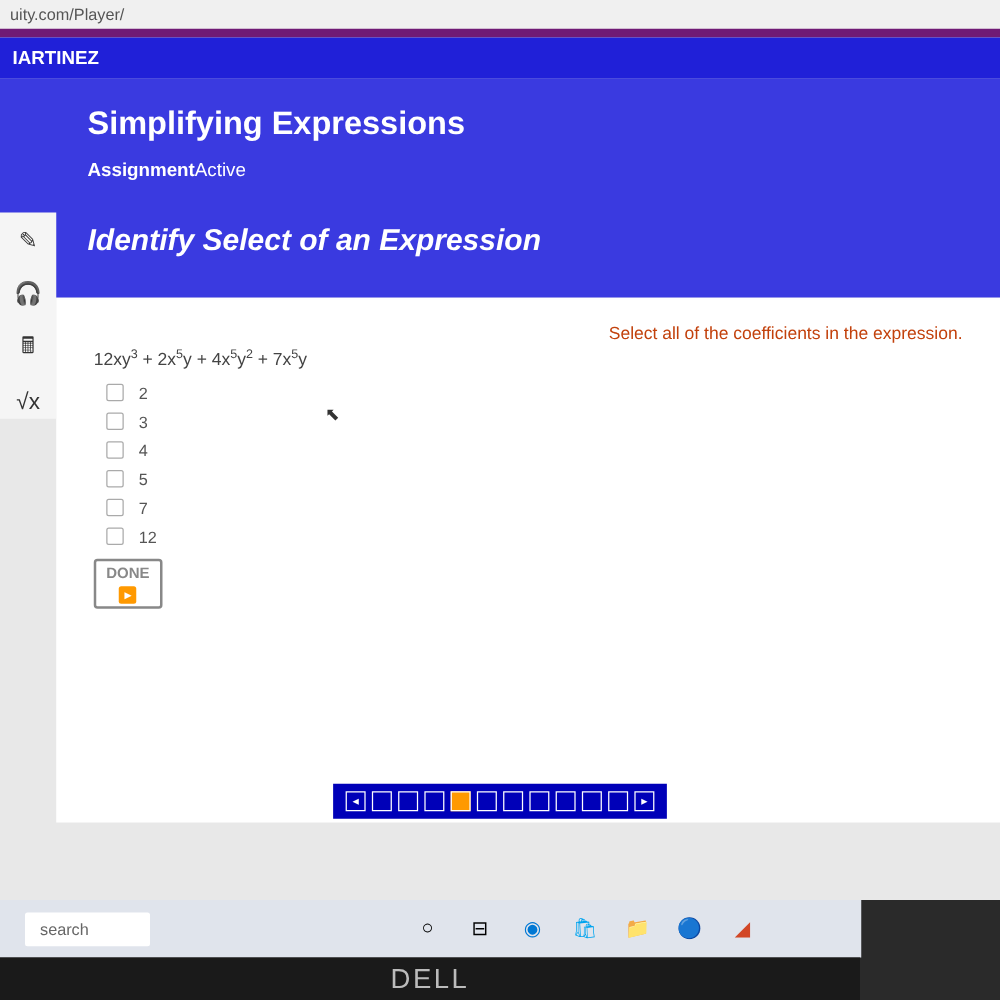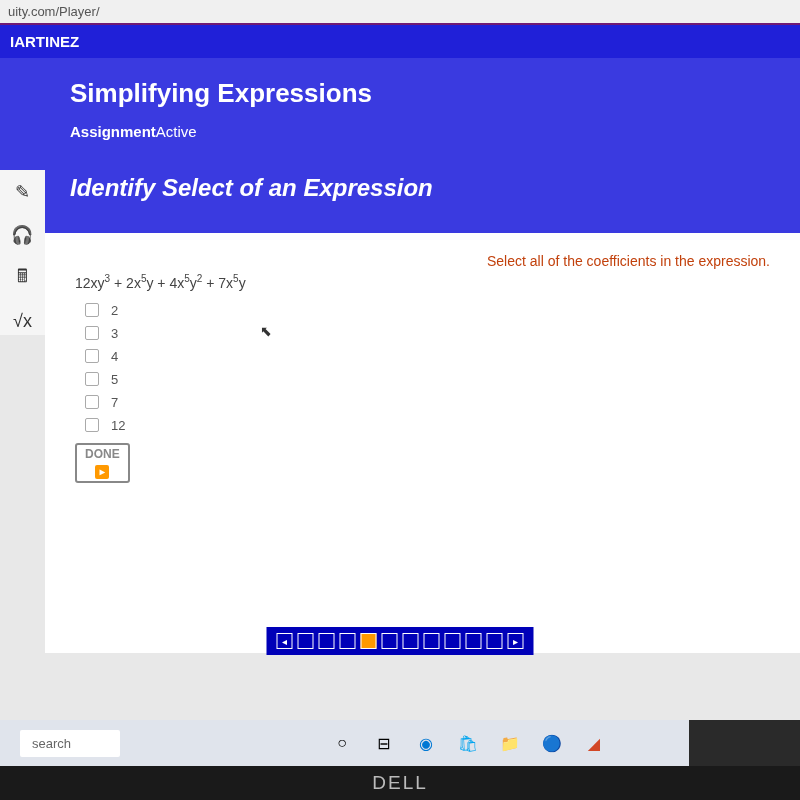--- a/index.html
+++ b/index.html
@@ -1,18 +1,18 @@
 <!DOCTYPE html>
 <html><head>
   <meta charset="utf-8">
   <style>
     * { margin: 0; padding: 0; box-sizing: border-box; font-family: Arial, sans-serif; }
     body { width: 800px; height: 800px; background: #2a2a2a; overflow: hidden; position: relative; }
     .screen { width: 800px; height: 720px; background: #e8e8e8; position: relative; }
-    .addr-bar { background: #f0f0f0; padding: 4px 8px; font-size: 13px; color: #555; border-bottom: 2px solid #701a75; }
+    .addr-bar { background: #f0f0f0; padding: 4px 8px; font-size: 13px; color: #555; border-bottom: 7px solid #701a75; }
     .header-bar { background: #2020d8; color: #fff; padding: 8px 10px; font-size: 15px; font-weight: bold; }
     .blue-area { background: #3a3ae0; padding: 20px 0 0 70px; height: 175px; position: relative; }
     .title { color: #fff; font-size: 26px; font-weight: bold; margin-bottom: 8px; }
     .tabs { display: flex; }
     .tab { color: #fff; font-size: 15px; padding: 6px 0; }
     .tab.active { font-weight: bold; }
     .section-title { color: #fff; font-size: 24px; font-weight: bold; font-style: italic; margin-top: 28px; }
     .sidebar { position: absolute; left: 0; top: 170px; width: 45px; background: #f5f5f5; display: flex; flex-direction: column; align-items: center; gap: 15px; padding-top: 8px; z-index: 5; }
     .side-icon { width: 28px; height: 28px; display: flex; align-items: center; justify-content: center; color: #333; font-size: 18px; cursor: pointer; }
     .content { background: #fff; margin-left: 45px; padding: 20px 30px; min-height: 420px; }
@@ -25,21 +25,21 @@
     .done-btn { display: inline-flex; align-items: center; background: #fff; color: #888; border: 2px solid #888; padding: 2px 8px; font-size: 12px; font-weight: bold; margin-top: 10px; cursor: pointer; border-radius: 3px; gap: 4px; flex-direction: column; }
     .done-btn .arr { background: #f90; color: #fff; width: 14px; height: 14px; display: inline-flex; align-items: center; justify-content: center; font-size: 10px; border-radius: 2px; }
     .pager { position: absolute; bottom: 65px; left: 50%; transform: translateX(-50%); display: flex; gap: 5px; align-items: center; background: #0000b8; padding: 6px 10px; }
     .pg-nav { width: 16px; height: 16px; border: 1px solid #fff; color: #fff; display: flex; align-items: center; justify-content: center; font-size: 10px; cursor: pointer; }
     .pg-box { width: 16px; height: 16px; border: 1px solid #fff; cursor: pointer; }
     .pg-box.active { background: #f90; }
     .taskbar { position: absolute; bottom: 34px; left: 0; width: 689px; height: 46px; background: #e0e4ec; display: flex; align-items: center; padding: 0 20px; gap: 30px; }
     .search { background: #fff; padding: 6px 12px; font-size: 13px; color: #666; border-radius: 2px; width: 100px; }
     .tb-icons { display: flex; gap: 18px; margin-left: 180px; }
     .tb-ic { width: 24px; height: 24px; display: flex; align-items: center; justify-content: center; font-size: 16px; cursor: pointer; }
-    .bezel { position: absolute; bottom: 0; left: 0; width: 800px; height: 34px; background: #1a1a1a; color: #bbb; text-align: center; line-height: 34px; font-size: 19px; letter-spacing: 2px; }
+    .bezel { position: absolute; bottom: 0; left: 0; width: 688px; height: 34px; background: #1a1a1a; color: #bbb; text-align: center; line-height: 34px; font-size: 22px; letter-spacing: 2px; }
     .cursor-ptr { position: absolute; left: 260px; top: 323px; font-size: 14px; color: #333; pointer-events: none; }
   </style>
 </head>
 <body>
 
 <div class="screen">
   <div class="addr-bar">uity.com/Player/</div>
   <div class="header-bar">IARTINEZ</div>
 
   <div class="blue-area">

